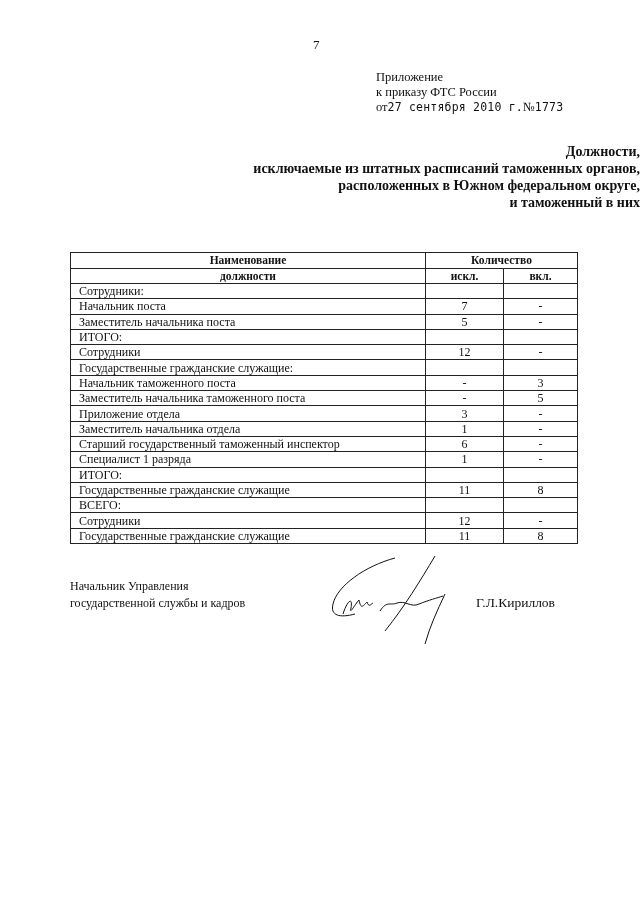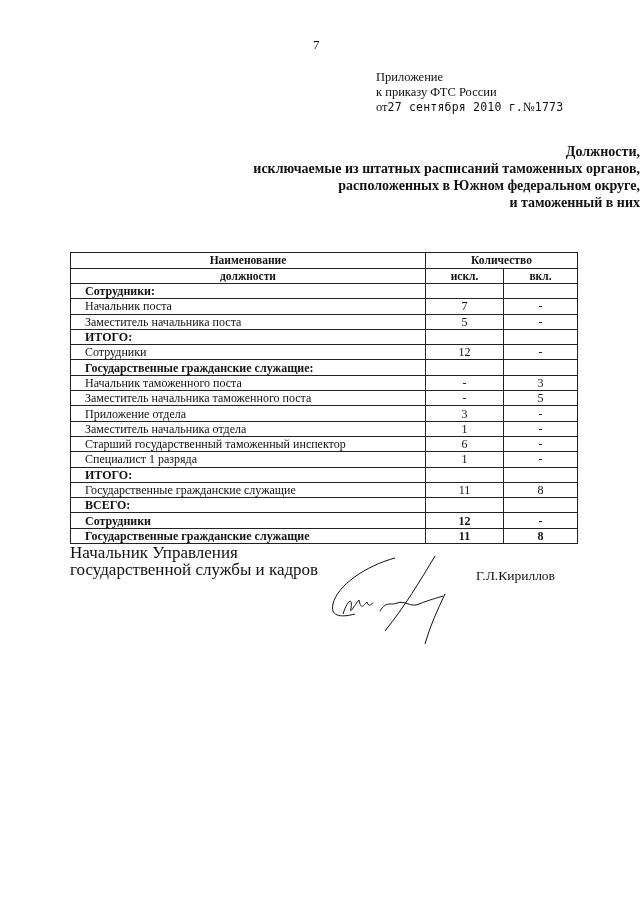--- a/index.html
+++ b/index.html
@@ -7,34 +7,34 @@
          font-family: "Liberation Serif", "DejaVu Serif", serif; color: #111; }
   .page-number { position: absolute; left: 313px; top: 37px; font-size: 13px; }
   .appendix { position: absolute; left: 376px; top: 70px; font-size: 12.5px; line-height: 15px; }
   .appendix .line { display: block; white-space: nowrap; }
   .appendix .fill { font-family: "DejaVu Sans Mono", monospace; font-size: 11.5px; letter-spacing: 0.2px; }
   .title { position: absolute; left: 0; width: 640px; top: 143px; text-align: right;
            font-weight: bold; font-size: 14px; line-height: 17px; }
   .title span { display: block; }
   table.positions { position: absolute; left: 70px; top: 252px; width: 507px;
                     border-collapse: collapse; font-size: 12px; table-layout: fixed; }
-  table.positions td, table.positions th { border: 1px solid #222; padding: 0 14px; height: 14.3px;
+  table.positions td, table.positions th { border: 1px solid #222; padding: 0 8px; height: 14.3px;
                     line-height: 14px; white-space: nowrap; overflow: hidden; }
   table.positions th { font-weight: bold; font-size: 11.5px; height: 14.5px; }
   col.c-name { width: 355px; }
   col.c-excl { width: 78px; }
   col.c-incl { width: 74px; }
   th.name-top { border-bottom: none; }
   th.name-bottom { border-top: none; }
   td.num { text-align: center; }
-  tr.bold td { font-weight: bold; margin-left: 40px; }
-  .signer { position: absolute; left: 70px; top: 544px; font-size: 17px; line-height: 17px; }
+  tr.bold td { font-weight: normal; margin-left: 40px; }
+  .signer { position: absolute; left: 70px; top: 578px; font-size: 12px; line-height: 17px; }
   .signer span { display: block; }
   .signature { position: absolute; left: 325px; top: 556px; width: 150px; height: 90px; }
-  .signee { position: absolute; left: 476px; top: 568px; font-size: 13.5px; }
+  .signee { position: absolute; left: 476px; top: 595px; font-size: 13.5px; }
 </style>
 </head>
 <body>
 
 <div class="page-number">7</div>
 
 <div class="appendix">
   <span class="line">Приложение</span>
   <span class="line">к приказу ФТС России</span>
   <span class="line"><span>от</span><span class="fill">27 сентября 2010 г.</span><span>№</span><span class="fill">1773</span><span class="fill">&nbsp;</span></span>

